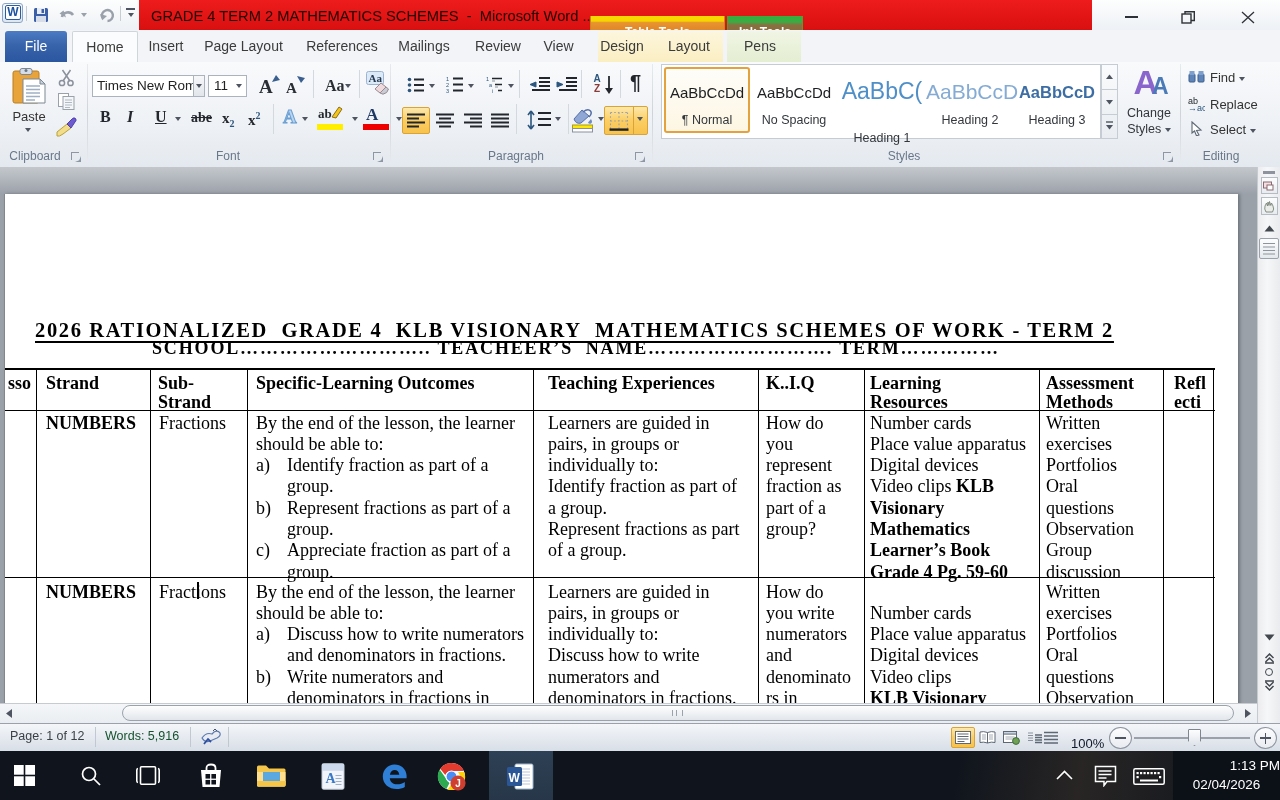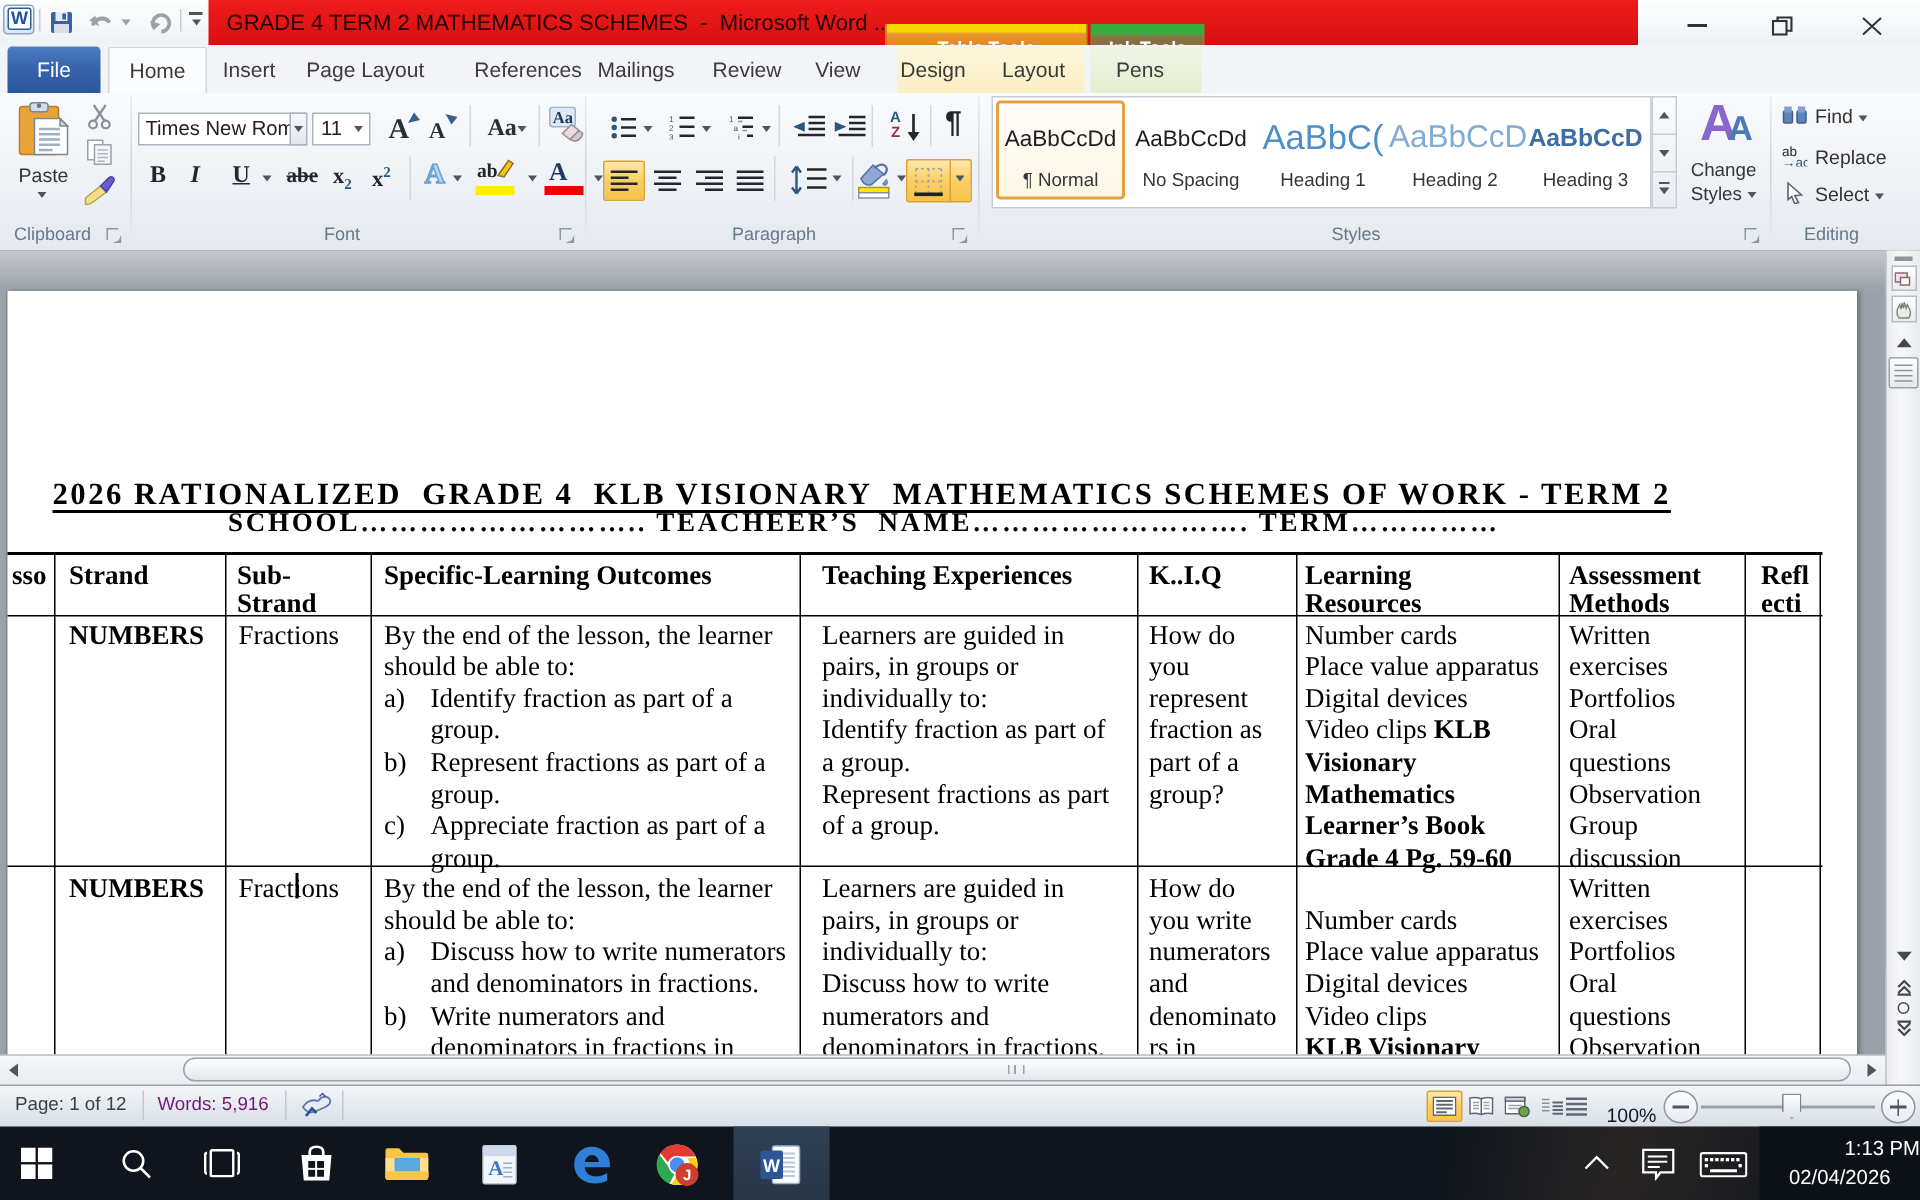--- a/index.html
+++ b/index.html
@@ -104,21 +104,21 @@
   </svg>
   <div class="ab" style="left:1258px;top:39px;width:15px;height:15px;border-radius:50%;background:linear-gradient(#5b92d6,#2f64b2);color:#fff;font-size:11px;font-weight:bold;text-align:center;line-height:15px;">?</div>
 
   <div class="ab" id="tabrow"></div>
   <div class="ab" id="dtabs"></div>
   <div class="ab" id="ptab"></div>
   <div class="ab" id="filetab">File</div>
   <div class="ab tab" id="hometab">Home</div>
   <div class="ab tab" style="left:135px;width:62px;">Insert</div>
   <div class="ab tab" style="left:196px;width:95px;">Page Layout</div>
-  <div class="ab tab" style="left:307px;width:90px;">References</div>
+  <div class="ab tab" style="left:297px;width:90px;">References</div>
   <div class="ab tab" style="left:386px;width:76px;">Mailings</div>
   <div class="ab tab" style="left:463px;width:70px;">Review</div>
   <div class="ab tab" style="left:531px;width:55px;">View</div>
   <div class="ab tab" style="left:588px;width:68px;">Design</div>
   <div class="ab tab" style="left:654px;width:70px;">Layout</div>
   <div class="ab tab" style="left:724px;width:72px;">Pens</div>
 
   <div class="ab" id="ribbon"></div>
   <div class="ab gsep" style="left:87px;"></div>
   <div class="ab gsep" style="left:390px;"></div>
@@ -315,21 +315,21 @@
   <div class="ab" style="left:633px;top:107px;width:1px;height:27px;background:#d9a335;"></div>
   <div class="ab car" style="left:637px;top:117px;"></div>
 
   <div class="ab" style="left:661px;top:64px;width:440px;height:75px;background:#fff;border:1px solid #c6ccd3;box-sizing:border-box;"></div>
   <div class="ab" style="left:664px;top:67px;width:86px;height:66px;border:2px solid #e3a23e;border-radius:3px;background:linear-gradient(#fefdf9,#fdf6e3);box-sizing:border-box;"></div>
   <div class="ab" style="left:664px;top:84px;width:86px;text-align:center;font-size:15px;color:#1c1e21;">AaBbCcDd</div>
   <div class="ab" style="left:664px;top:113px;width:86px;text-align:center;font-size:12.5px;color:#33373c;">¶ Normal</div>
   <div class="ab" style="left:752px;top:84px;width:84px;text-align:center;font-size:15px;color:#1c1e21;">AaBbCcDd</div>
   <div class="ab" style="left:752px;top:113px;width:84px;text-align:center;font-size:12.5px;color:#33373c;">No Spacing</div>
   <div class="ab" style="left:838px;top:78px;width:88px;text-align:center;font-size:23px;color:#4f8fc8;">AaBbC(</div>
-  <div class="ab" style="left:838px;top:113px;width:88px;text-align:center;font-size:12.5px;color:#33373c;">Heading 1</div>
+  <div class="ab" style="left:838px;top:131px;width:88px;text-align:center;font-size:12.5px;color:#33373c;">Heading 1</div>
   <div class="ab" style="left:926px;top:80px;width:88px;text-align:center;font-size:21px;color:#84abd4;">AaBbCcD</div>
   <div class="ab" style="left:926px;top:113px;width:88px;text-align:center;font-size:12.5px;color:#33373c;">Heading 2</div>
   <div class="ab" style="left:1014px;top:83px;width:86px;text-align:center;font-size:16.5px;font-weight:bold;color:#3c6ea5;">AaBbCcD</div>
   <div class="ab" style="left:1014px;top:113px;width:86px;text-align:center;font-size:12.5px;color:#33373c;">Heading 3</div>
   <div class="ab" style="left:1101px;top:64px;width:17px;height:75px;border:1px solid #c6ccd3;box-sizing:border-box;background:linear-gradient(#fafbfc,#e9edf1);"></div>
   <div class="ab" style="left:1101px;top:89px;width:17px;height:1px;background:#c6ccd3;"></div>
   <div class="ab" style="left:1101px;top:114px;width:17px;height:1px;background:#c6ccd3;"></div>
   <svg class="ab" style="left:1105px;top:73px;" width="9" height="8" viewBox="0 0 9 8">
       <path d="M1 6 L4.5 1.5 L8 6 Z" fill="#4e5560"></path>
     </svg>
@@ -496,21 +496,21 @@
   <svg class="ab" style="left:1264px;top:653px;" width="11" height="11" viewBox="0 0 11 11">
       <path d="M1 10 H10 M1.5 9 L5.5 5 L9.5 9 M1.5 5 L5.5 1 L9.5 5" fill="none" stroke="#43484f" stroke-width="1.5"></path>
     </svg>
   <div class="ab" style="left:1265px;top:668px;width:8px;height:8px;border:1.4px solid #43484f;border-radius:50%;box-sizing:border-box;"></div>
   <svg class="ab" style="left:1264px;top:680px;" width="11" height="11" viewBox="0 0 11 11">
       <path d="M1 1 H10 M1.5 2 L5.5 6 L9.5 2 M1.5 6 L5.5 10 L9.5 6" fill="none" stroke="#43484f" stroke-width="1.5"></path>
     </svg>
 
   <div class="ab" id="statusbar"></div>
   <div class="ab" style="left:10px;top:729px;font-size:12.5px;color:#3a3f46;">Page: 1 of 12</div>
-  <div class="ab" style="left:105px;top:729px;font-size:12.5px;color:#701a75;">Words: 5,916</div>
+  <div class="ab" style="left:105px;top:729px;font-size:12.5px;color:#14532d;">Words: 5,916</div>
   <div class="ab ssep" style="left:95px;"></div>
   <div class="ab ssep" style="left:190px;"></div>
   <div class="ab ssep" style="left:228px;"></div>
   <svg class="ab" style="left:200px;top:728px;" width="22" height="18" viewBox="0 0 22 18">
     <path d="M2 10 Q6 4 12 6 L14 4 Q18 2 20 5 Q21 8 17 10 L10 13 Q5 15 2 10 Z" fill="#e8ecf2" stroke="#5b7ab0" stroke-width="1.2"></path>
     <path d="M4 16 L8 11 L11 14" fill="none" stroke="#2c50a0" stroke-width="1.8"></path>
     <path d="M13 3 l2 -2 l2 2" fill="none" stroke="#4e5560"></path>
   </svg>
 
   <div class="ab" style="left:951px;top:727px;width:24px;height:21px;border:1px solid #d9a335;border-radius:2px;background:linear-gradient(#fde8ac,#fbce63 50%,#f8c24d);box-sizing:border-box;"></div>

